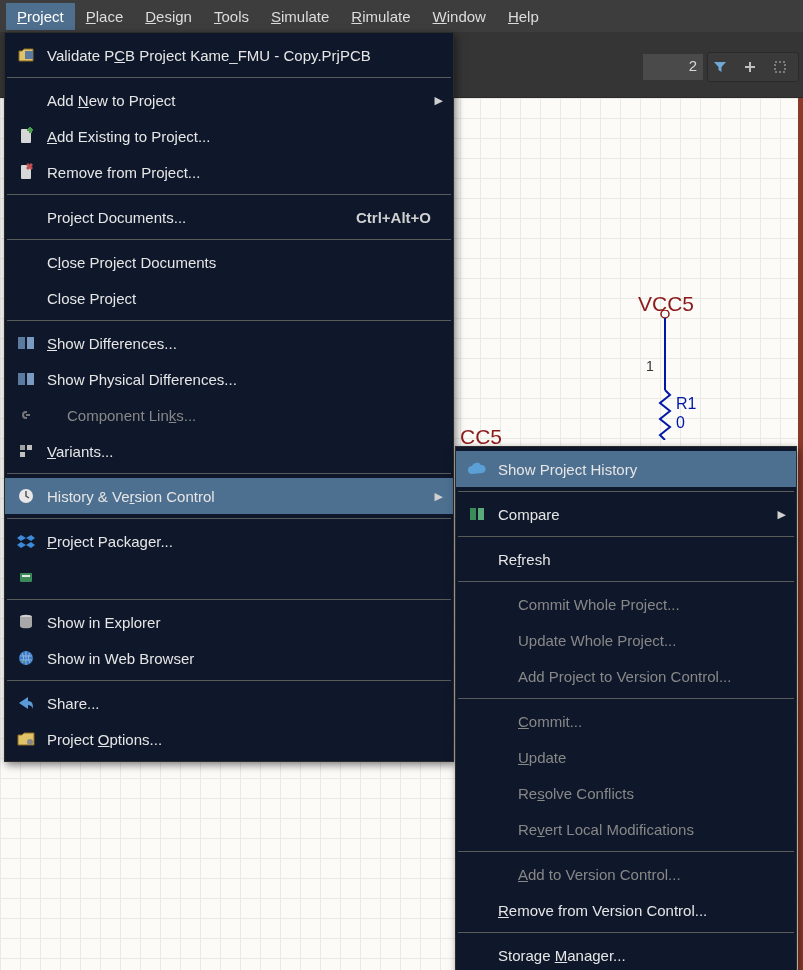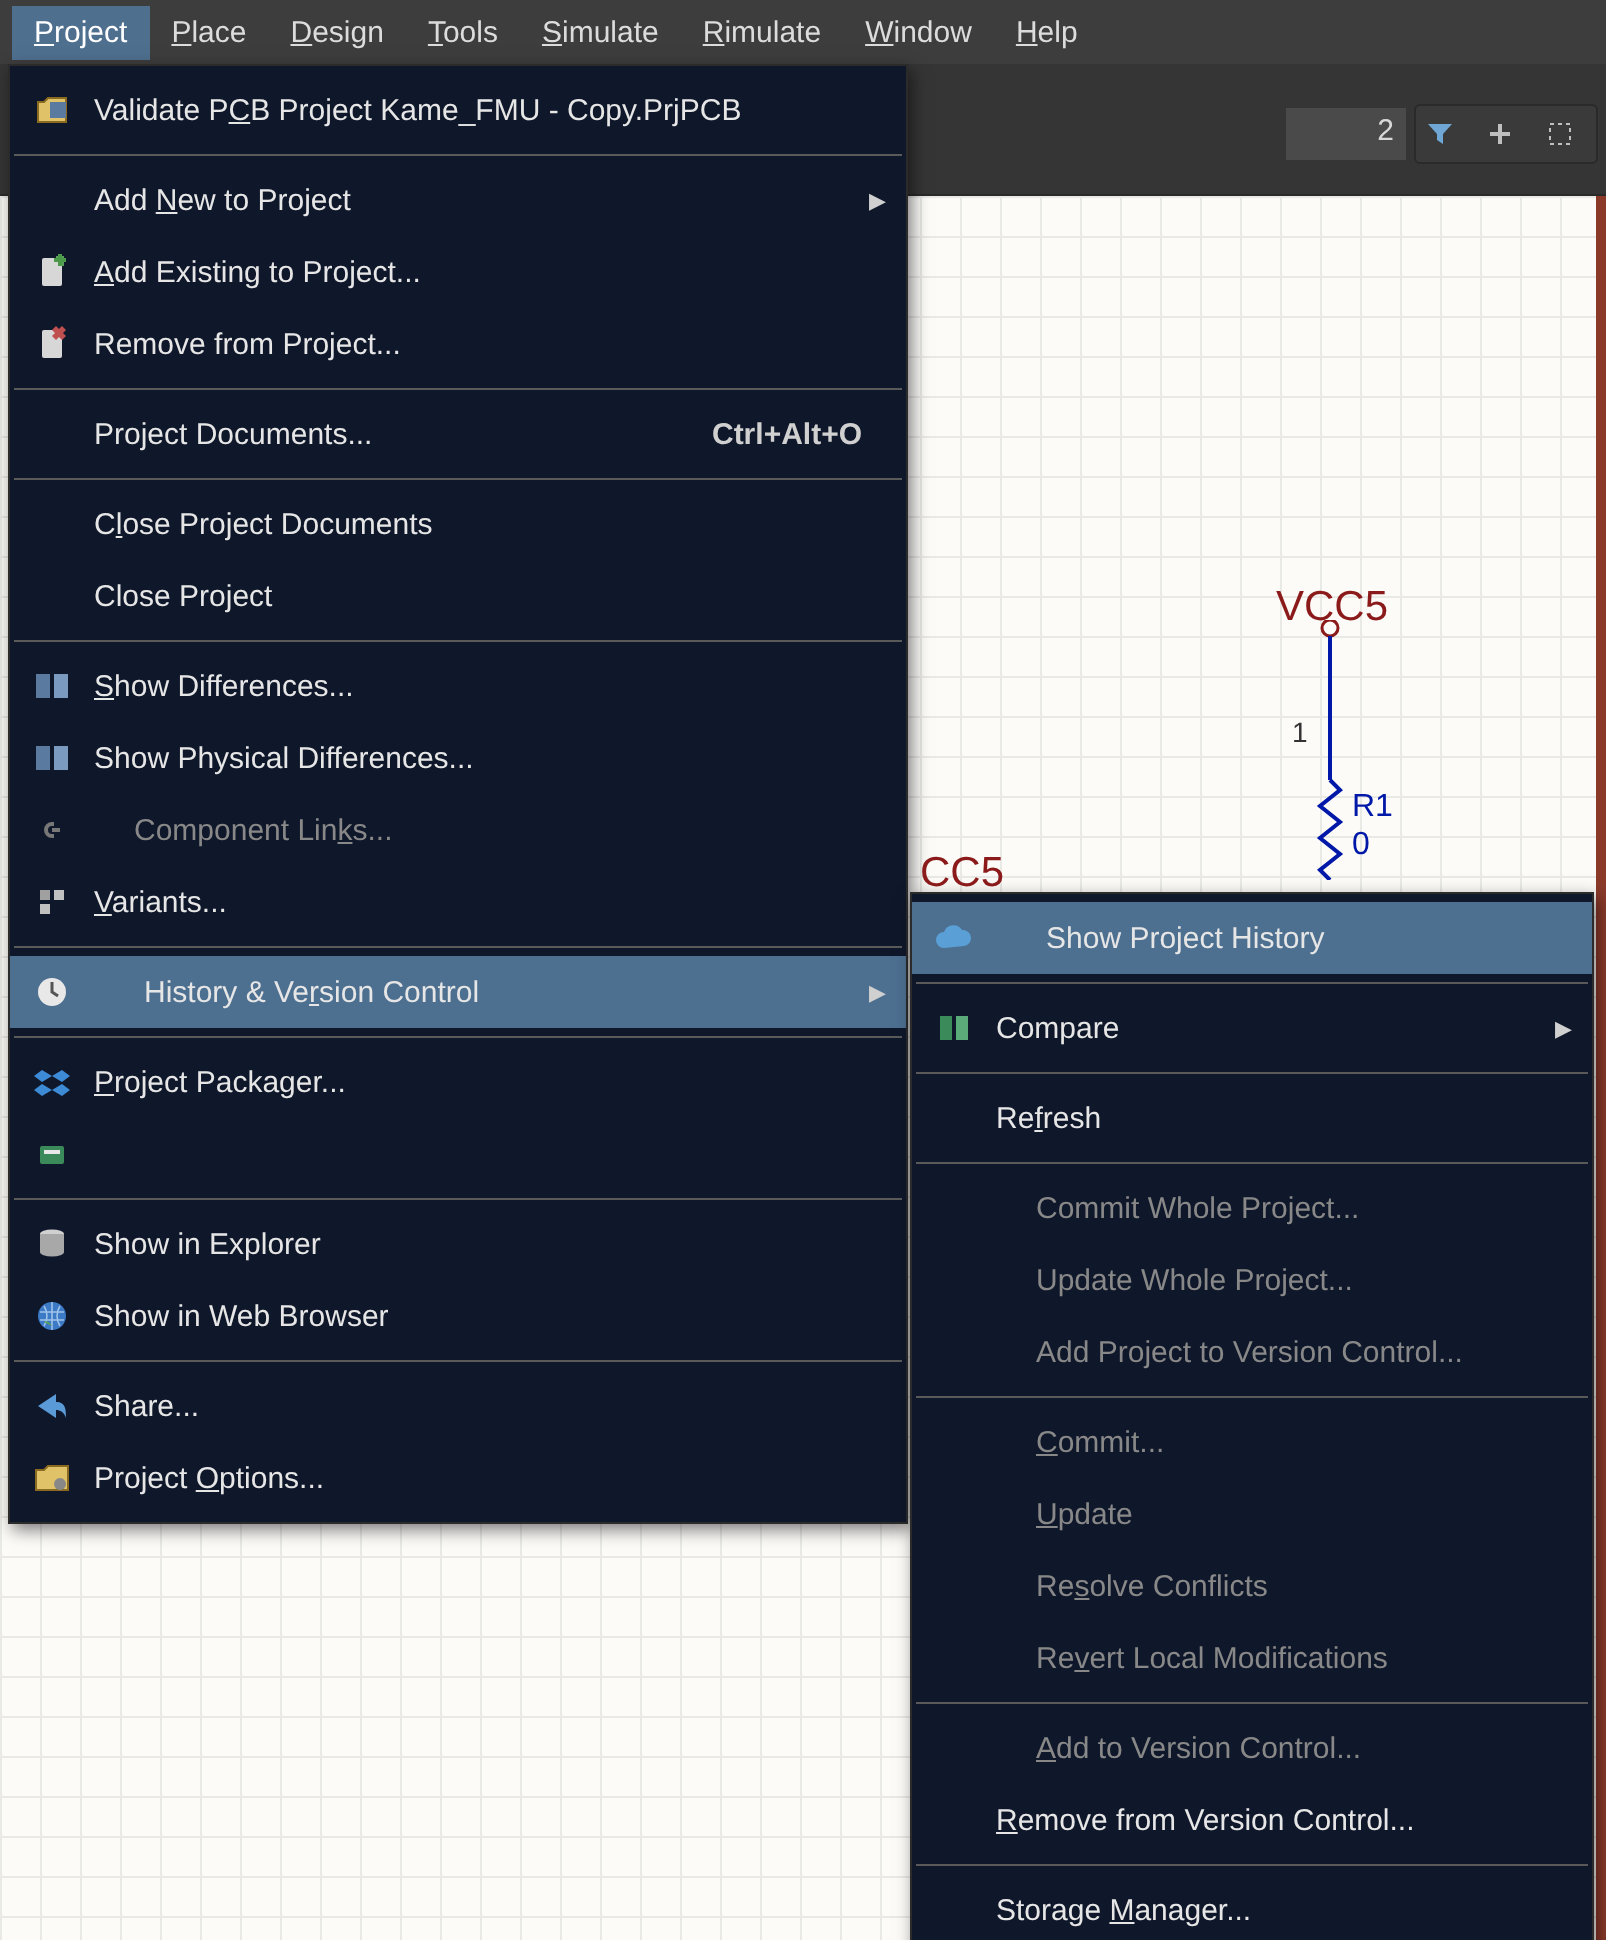--- a/index.html
+++ b/index.html
@@ -91,21 +91,21 @@
   .menu.secondary { top: 446px; left: 455px; width: 342px; }
   .menu .row {
     display: flex;
     align-items: center;
     height: 36px;
     padding-right: 10px;
     color: #e6e6e6;
     cursor: default;
   }
   .menu .row.disabled { color: #888; gap: 20px; }
-  .menu .row.highlight { background: #4d6f90; gap: 25px; }
+  .menu .row.highlight { background: #4d6f90; }
   .menu .iconcell { width: 42px; display:flex; align-items:center; justify-content:center; }
   .menu .label { flex: 1; }
   .menu .label .ul { text-decoration: underline; }
   .menu .shortcut { color: #d0d0d0; margin-right:12px;font-weight:bold; }
   .menu .arrow { width:14px; text-align:right; color:#d0d0d0; font-size:11px;}
   .menu .sep { height:1px; background:#5a5a5a; margin:4px 2px; }
   svg { display:block; }
 
   
   .schematic {

